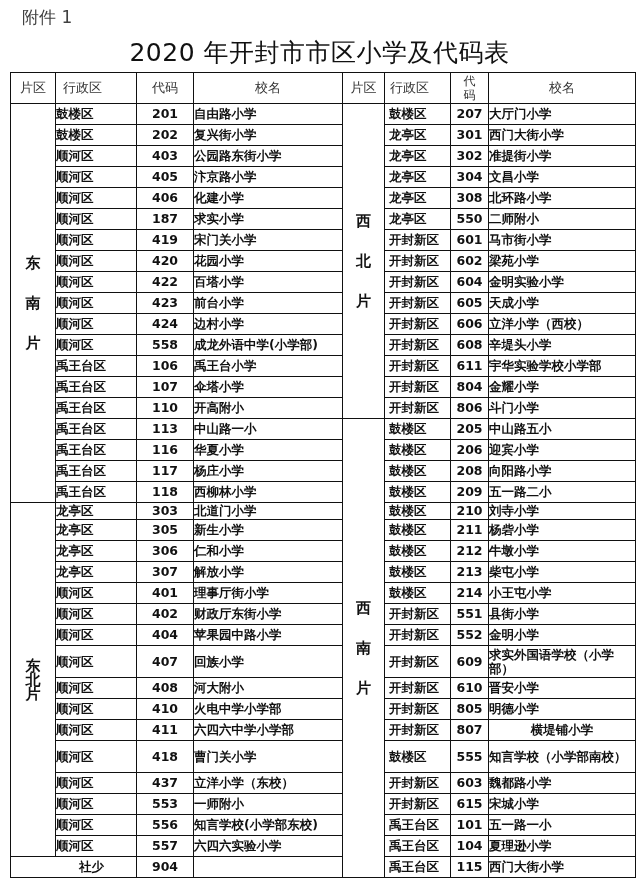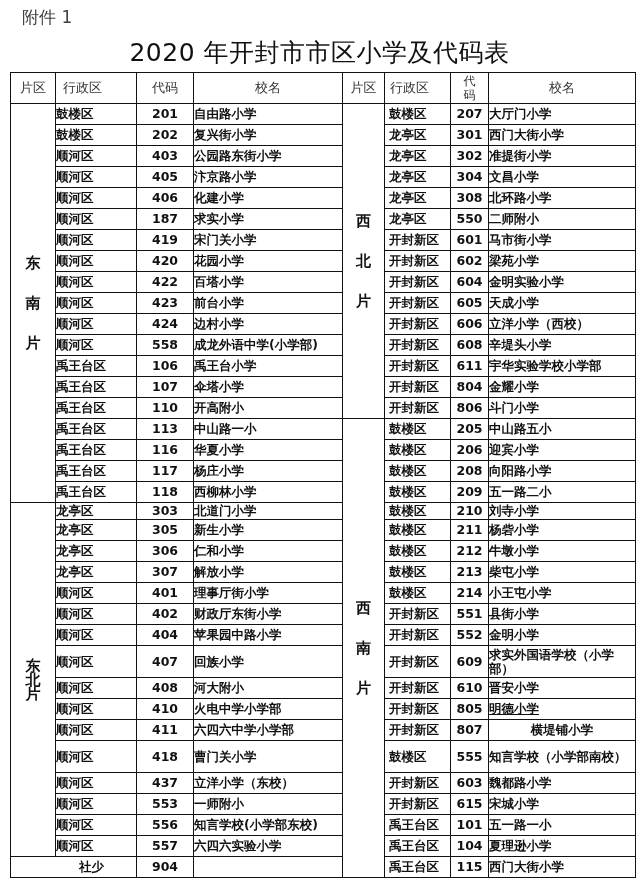--- a/index.html
+++ b/index.html
@@ -295,21 +295,21 @@
         <td class="dist" style="padding-left: 4px;">开封新区</td>
         <td class="code">610</td>
         <td class="name" style="white-space: normal;">晋安小学</td>
       </tr>
       <tr>
         <td class="dist">顺河区</td>
         <td class="code">410</td>
         <td class="name">火电中学小学部</td>
         <td class="dist" style="padding-left: 4px;">开封新区</td>
         <td class="code">805</td>
-        <td class="name" style="white-space: normal; text-decoration: underline;">明德小学</td>
+        <td class="name" style="white-space: normal;">明德小学</td>
       </tr>
       <tr>
         <td class="dist">顺河区</td>
         <td class="code">411</td>
         <td class="name">六四六中学小学部</td>
         <td class="dist" style="padding-left: 4px;">开封新区</td>
         <td class="code">807</td>
         <td class="name" style="white-space: normal; text-align: center;">横堤铺小学</td>
       </tr>
       <tr class="tall">

